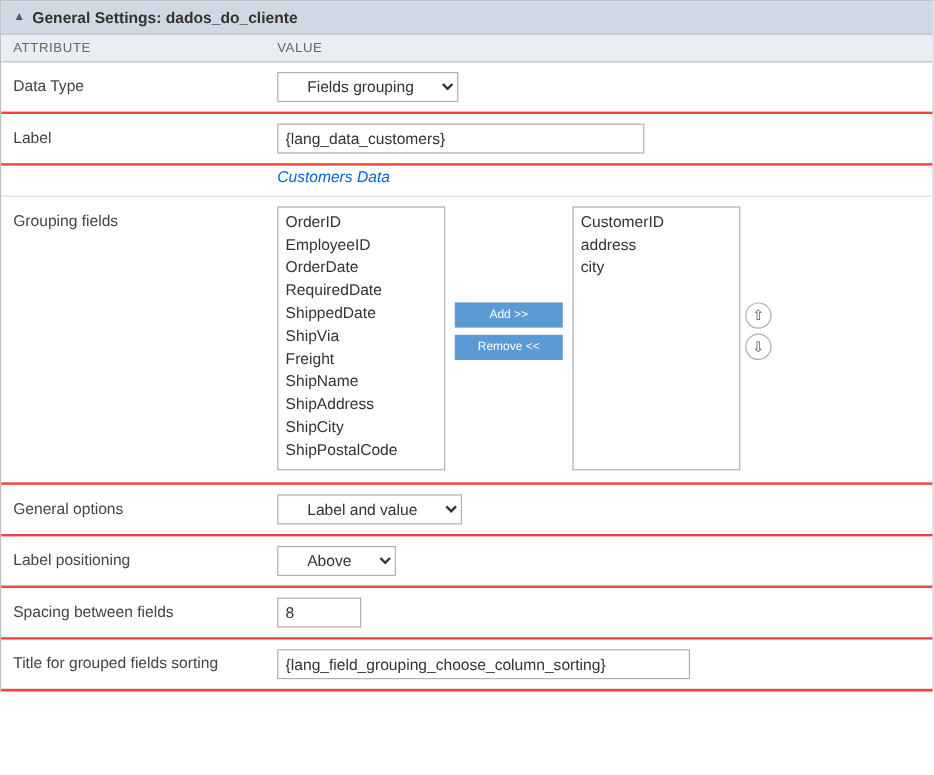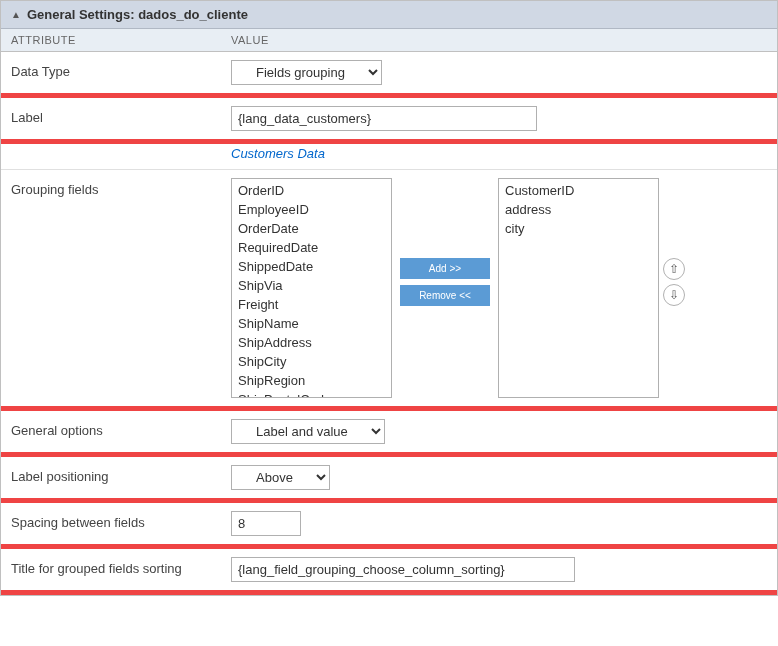--- a/index.html
+++ b/index.html
@@ -37,21 +37,21 @@
     .col-header {
       font-size: 11px;
       font-weight: normal;
       color: #666;
       text-transform: uppercase;
       letter-spacing: 0.5px;
     }
     .row {
       display: grid;
       grid-template-columns: 220px 1fr;
-      border-bottom: 5px solid #ef4444;
+      border-bottom: 2px solid #ef4444;
       padding: 8px 10px;
       align-items: start;
       min-height: 36px;
     }
     .row-label {
       padding-top: 4px;
       color: #444;
     }
     .row-value {
       display: flex;
@@ -86,21 +86,21 @@
       align-items: start;
     }
     .grouping-controls {
       display: flex;
       align-items: flex-start;
       gap: 8px;
       width: 100%;
     }
     .list-box {
       border: 1px solid #b0b0b0;
-      width: 161px;
+      width: 140px;
       height: 220px;
       overflow-y: auto;
       background: #fff;
       padding: 2px 0;
       flex-shrink: 0;
     }
     .list-box div {
       padding: 2px 6px;
       font-size: 13px;
       color: #333;
@@ -198,21 +198,20 @@
             <div>OrderID</div>
             <div>EmployeeID</div>
             <div>OrderDate</div>
             <div>RequiredDate</div>
             <div>ShippedDate</div>
             <div>ShipVia</div>
             <div>Freight</div>
             <div>ShipName</div>
             <div>ShipAddress</div>
             <div>ShipCity</div>
-            <div>ShipRegion</div>
             <div>ShipPostalCode</div>
           </div>
 
         <div class="btn-col">
           <button class="btn-add">Add &gt;&gt;</button>
           <button class="btn-remove">Remove &lt;&lt;</button>
         </div>
 
         <div class="right-list-wrap">
           <div class="list-box" id="right-list">

